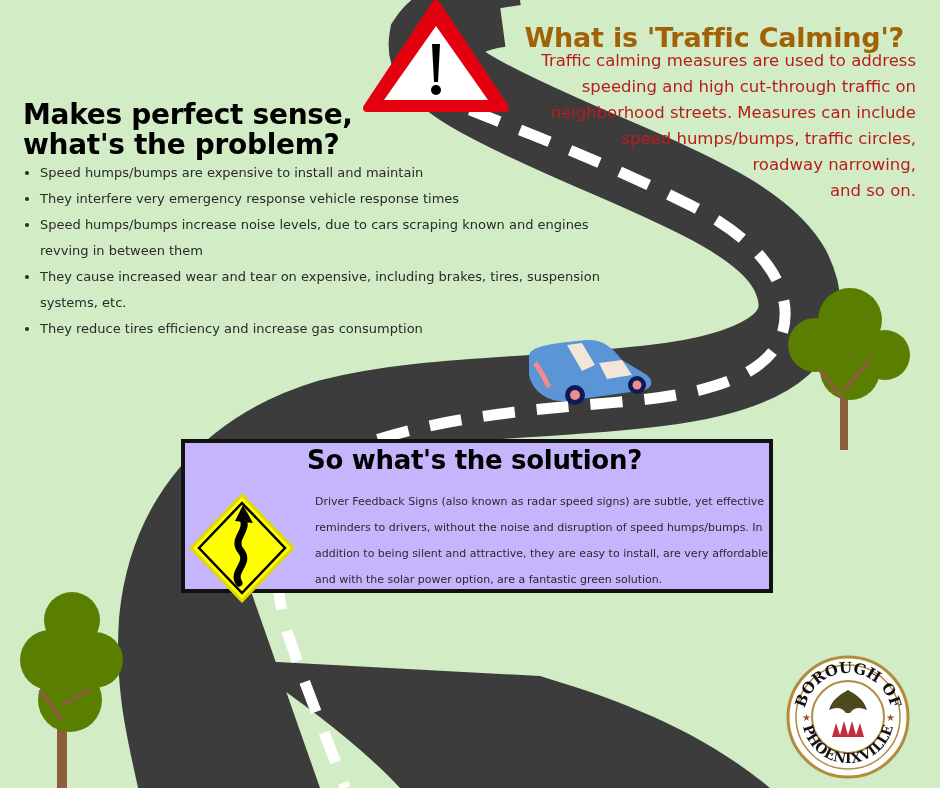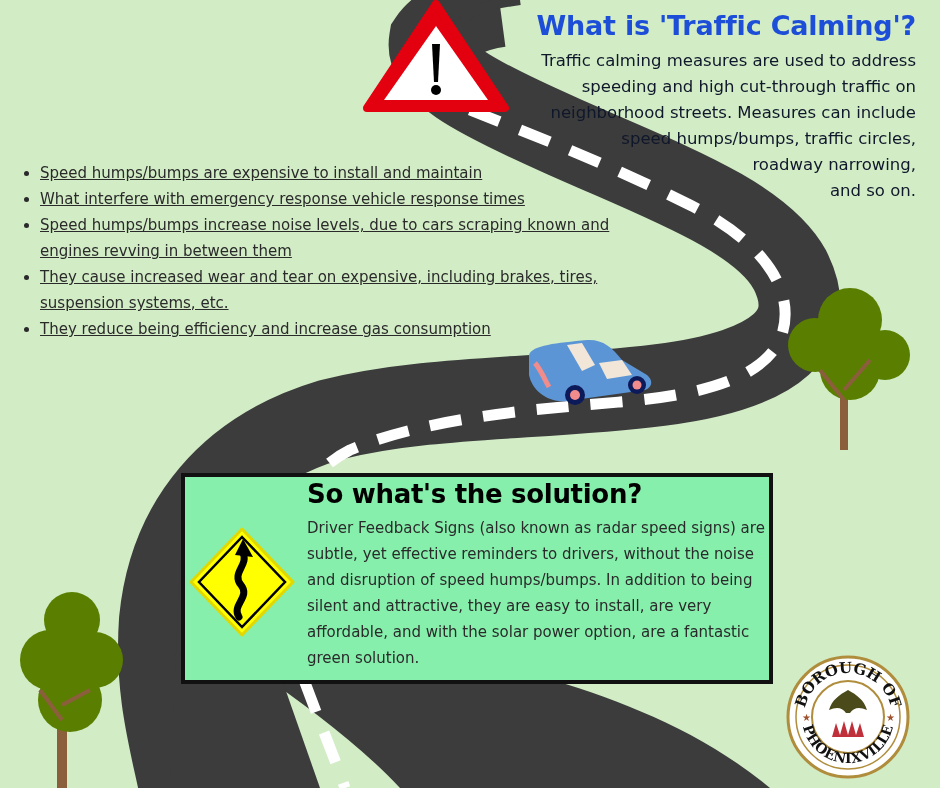--- a/index.html
+++ b/index.html
@@ -6,48 +6,48 @@
   body { width: 940px; height: 788px; overflow: hidden; }
   .canvas {
     position: relative; width: 940px; height: 788px;
     background: #d2ecc6; overflow: hidden;
     font-family: "DejaVu Sans", sans-serif;
   }
   svg.scene { position: absolute; left: 0; top: 0; }
   .q-title {
     position: absolute; right: 24px; top: 10px;
     font-family: "DejaVu Sans", sans-serif; font-weight: bold;
-    font-size: 27px; color: #1d4ed8; margin: 0; letter-spacing: -0.2px;
+    font-size: 27px; color: #a16207; margin: 12px; letter-spacing: -0.2px;
   }
   .q-body {
     position: absolute; right: 24px; top: 48px; width: 420px;
-    text-align: right; font-size: 16.5px; line-height: 26px; color: #0f172a;
+    text-align: right; font-size: 16.5px; line-height: 26px; color: #b91c1c;
     margin: 0; white-space: pre-line;
   }
   .p-title {
     position: absolute; left: 23px; top: 100px;
     font-weight: bold; font-size: 28px; line-height: 30px; color: #000; margin: 0;
     white-space: pre-line; letter-spacing: -0.3px;
   }
   .p-list {
     position: absolute; left: 18px; top: 160px; width: 580px;
-    margin: 0; padding: 0 0 0 22px; font-size: 15px; line-height: 26px; color: #2a2a2a; text-decoration: underline;
+    margin: 0; padding: 0 0 0 22px; font-size: 13px; line-height: 26px; color: #2a2a2a;
   }
   .p-list li { margin: 0; padding: 0; }
   .sol-box {
-    position: absolute; left: 181px; top: 473px; width: 592px; height: 211px;
-    background: #86efac; border: 4px solid #111; box-sizing: border-box;
+    position: absolute; left: 181px; top: 439px; width: 592px; height: 154px;
+    background: #c4b5fd; border: 4px solid #111; box-sizing: border-box;
   }
   .sol-title {
     position: absolute; left: 122px; top: 2px; margin: 0;
     font-weight: bold; font-size: 26px; color: #000; letter-spacing: -0.3px;
   }
   .sol-body {
-    position: absolute; left: 122px; top: 38px; width: 470px; margin: 0;
-    font-size: 15px; line-height: 26px; color: #2a2a2a;
+    position: absolute; left: 122px; top: 38px; width: 470px; margin: 8px;
+    font-size: 11px; line-height: 26px; color: #2a2a2a;
   }
   .sign-wrap { position: absolute; left: 2px; top: 48px; }
   .seal { position: absolute; left: 784px; top: 655px; }
 </style>
 </head>
 <body>
 
 <div class="canvas">
 
   <svg class="scene" width="940" height="788" viewBox="0 0 940 788">
@@ -111,26 +111,28 @@
   </svg>
 
   <h2 class="q-title">What is 'Traffic Calming'?</h2>
   <p class="q-body">Traffic calming measures are used to address
 speeding and high cut-through traffic on
 neighborhood streets. Measures can include
 speed humps/bumps, traffic circles,
 roadway narrowing,
 and so on.</p>
 
+  <h2 class="p-title">Makes perfect sense,
+what's the problem?</h2>
   <ul class="p-list">
     <li>Speed humps/bumps are expensive to install and maintain</li>
-    <li>What interfere with emergency response vehicle response times</li>
+    <li>They interfere very emergency response vehicle response times</li>
     <li>Speed humps/bumps increase noise levels, due to cars scraping known and engines revving in between them</li>
     <li>They cause increased wear and tear on expensive, including brakes, tires, suspension systems, etc.</li>
-    <li>They reduce being efficiency and increase gas consumption</li>
+    <li>They reduce tires efficiency and increase gas consumption</li>
   </ul>
 
   <div class="sol-box">
     <div class="sign-wrap">
       <svg width="110" height="115" viewBox="0 0 110 115">
         <path d="M 55 4 L 106 57 L 55 110 L 4 57 Z" fill="#ffff00" stroke="#e0d800" stroke-width="3" stroke-linejoin="round"></path>
         <path d="M 55 12 L 98 57 L 55 102 L 12 57 Z" fill="none" stroke="#000" stroke-width="2.5"></path>
         <path d="M 52 92 C 44 80, 64 72, 54 60 C 44 48, 62 40, 56 28" fill="none" stroke="#000" stroke-width="7" stroke-linecap="round"></path>
         <path d="M 56 14 L 66 32 L 48 30 Z" fill="#000"></path>
       </svg>

